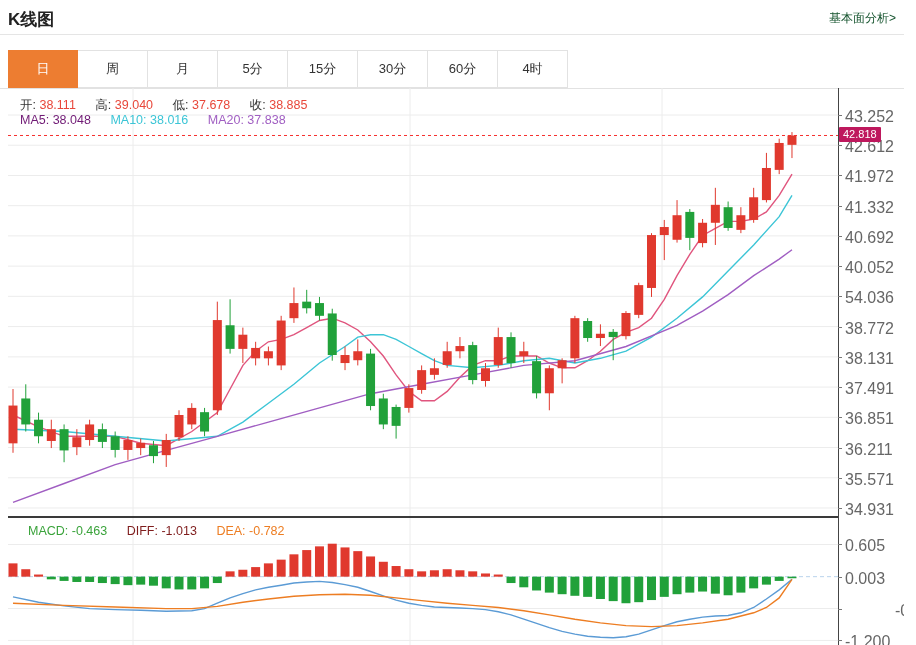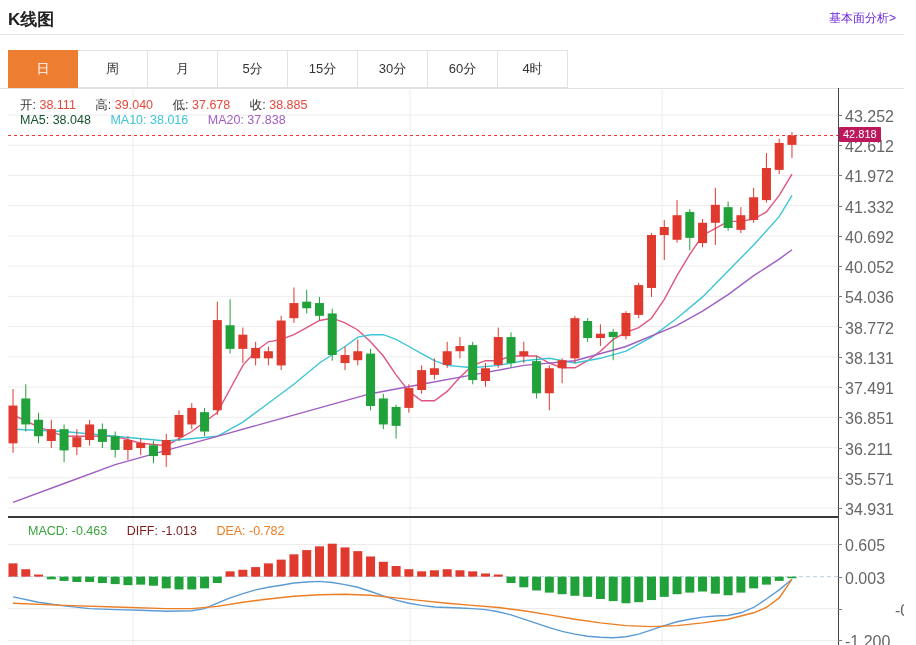--- a/index.html
+++ b/index.html
@@ -1,21 +1,21 @@
 <!DOCTYPE html>
 <html><head>
 <meta charset="utf-8">
 <style>
   * { margin:0; padding:0; box-sizing:border-box; }
   html,body { background:#fff; }
   body { font-family:"Liberation Sans","DejaVu Sans",sans-serif; }
   #page { position:relative; width:904px; height:645px; background:#fff; overflow:hidden; }
 
   .title { position:absolute; left:8px; top:8px; font-size:17px; font-weight:bold; color:#222; }
-  .analysis-link { position:absolute; right:8px; top:10px; font-size:12px; color:#6d28d9; cursor:pointer; text-decoration:none; }
+  .analysis-link { position:absolute; right:8px; top:10px; font-size:12px; color:#14532d; cursor:pointer; text-decoration:none; }
   .title-divider { position:absolute; left:0; top:34px; width:916px; height:1px; background:#e5e5e5; }
 
   .tabbar { position:absolute; left:8px; top:50px; display:flex; height:38px; }
   .tab { width:70px; height:38px; line-height:36px; text-align:center; font-size:13px; color:#333;
          border:1px solid #e2e2e2; border-left:none; background:#fff; cursor:pointer; }
   .tab:first-child { border-left:1px solid #e2e2e2; }
   .tab.active { background:#ed7d31; color:#fff; border-color:#ed7d31; }
   .chart-top-border { position:absolute; left:0; top:88px; width:916px; height:1px; background:#e2e2e2; }
 
   #main-pane { position:absolute; left:8px; top:88px; width:830px; height:430px; }
@@ -324,21 +324,21 @@
       <div class="tick-label" style="left: 845px; top: 633px;">-1.200</div>
     </div>
 
   <div class="overlay-ohlc">
     <span class="group"><span class="lbl">开:</span> <span class="val">38.111</span></span>
     <span class="group"><span class="lbl">高:</span> <span class="val">39.040</span></span>
     <span class="group"><span class="lbl">低:</span> <span class="val">37.678</span></span>
     <span class="group"><span class="lbl">收:</span> <span class="val">38.885</span></span>
   </div>
   <div class="overlay-ma">
-    <span class="group" style="color:#14532d"><span>MA5:</span> <span>38.048</span></span>
+    <span class="group" style="color:#701a75"><span>MA5:</span> <span>38.048</span></span>
     <span class="group" style="color:#3cc5d6"><span>MA10:</span> <span>38.016</span></span>
     <span class="group" style="color:#a05ec2"><span>MA20:</span> <span>37.838</span></span>
   </div>
 
   <div class="overlay-ohlc" style="top:524px; left:28px;">
     <span class="group" style="color:#3aa33b"><span>MACD:</span> <span>-0.463</span></span>
     <span class="group" style="color:#7f1d1d"><span>DIFF:</span> <span>-1.013</span></span>
     <span class="group" style="color:#ed7d22"><span>DEA:</span> <span>-0.782</span></span>
   </div>
 

